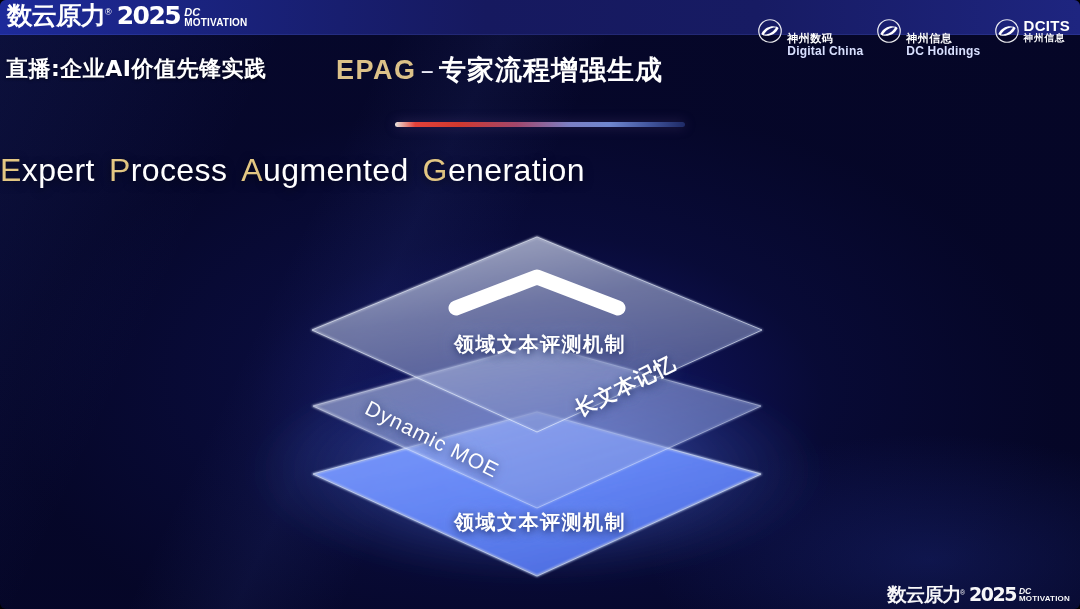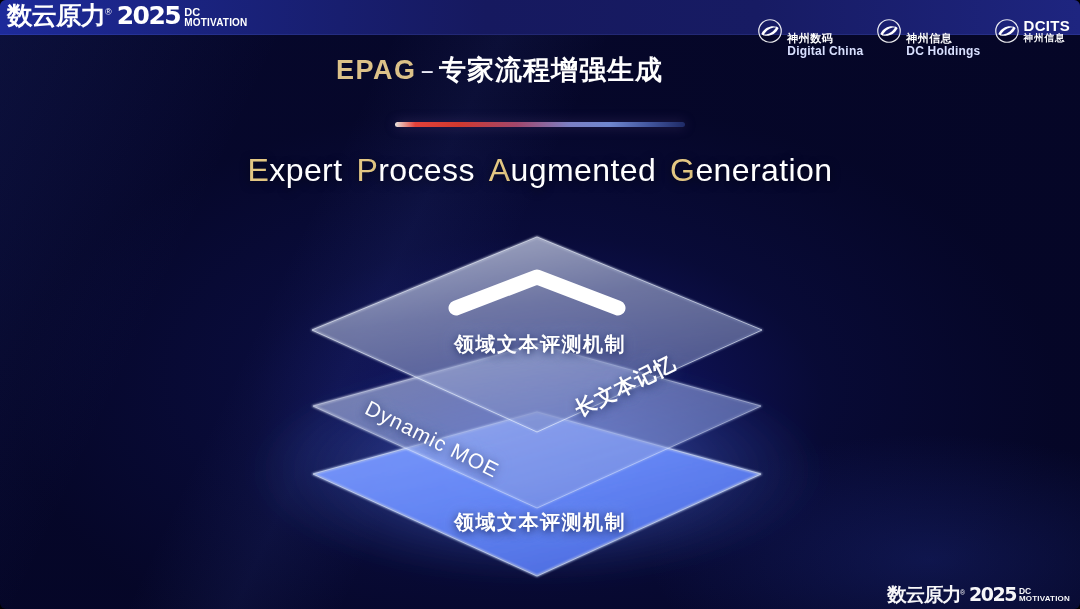--- a/index.html
+++ b/index.html
@@ -79,20 +79,21 @@
     margin-left: 1px;
     position: relative;
     top: -1px;
   }
   .brand-dc .dc {
     display: block;
     font-size: 11px;
     font-weight: 800;
     color: #ffffff;
     letter-spacing: 0px;
+    font-style: italic;
   }
   .brand-dc .mot {
     display: block;
     font-size: 10px;
     font-weight: 700;
     color: #ffffff;
     letter-spacing: 0.2px;
   }
 
   
@@ -210,21 +211,20 @@
        #1e2a66 100%);
     box-shadow: 0 0 12px rgba(120,90,160,0.35);
   }
 
   
   .subhead {
     position: absolute;
     top: 152px;
     left: 0;
     width: 1080px;
-    text-align: center;
     font-size: 32px;
     font-weight: 400;
     letter-spacing: 0.4px;
     white-space: nowrap;
     font-family: "Liberation Sans", sans-serif;
     text-shadow: 0 2px 10px rgba(0,0,0,0.55);
   }
   .subhead .cap { color: #e3c783; }
   .subhead .rest { color: #ffffff; }
   .subhead .word { margin-right: 14px; }
@@ -347,20 +347,21 @@
           <path d="M27.5 12 C23 23, 9 25, 4.5 19.5 C8.5 22.5, 20.5 20, 24.5 10 Z" fill="#ffffff"></path>
         </svg>
         <span class="partner-txt">
           <span class="partner-big">DCITS</span>
           <span class="partner-sub">神州信息</span>
         </span>
       </div>
     </div>
   </div>
 
+  <div class="live-title">直播:企业AI价值先锋实践</div>
 
   <div class="headline">
     <span class="epag">EPAG</span><span class="dash">–</span><span class="cn">专家流程增强生成</span>
   </div>
 
   <div class="divider"></div>
 
   <div class="subhead">
     <span class="word"><span class="cap">E</span><span class="rest">xpert</span></span><span class="word"><span class="cap">P</span><span class="rest">rocess</span></span><span class="word"><span class="cap">A</span><span class="rest">ugmented</span></span><span class="word"><span class="cap">G</span><span class="rest">eneration</span></span>
   </div>

